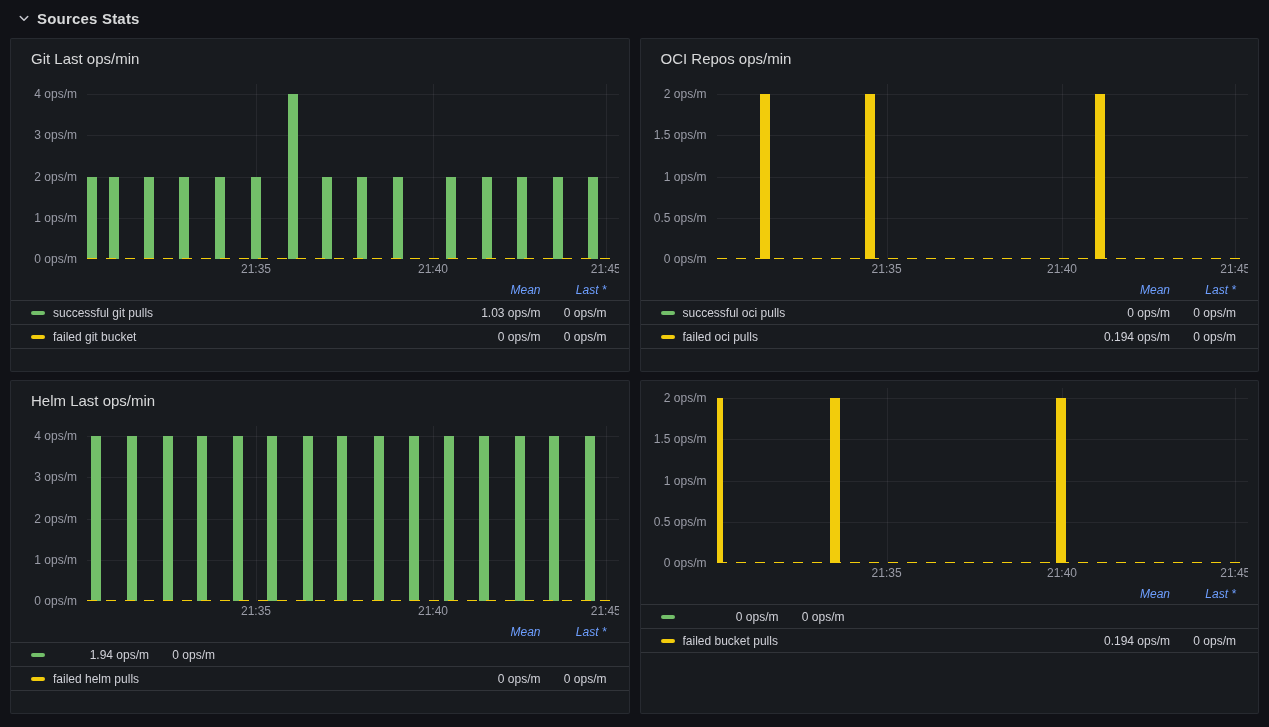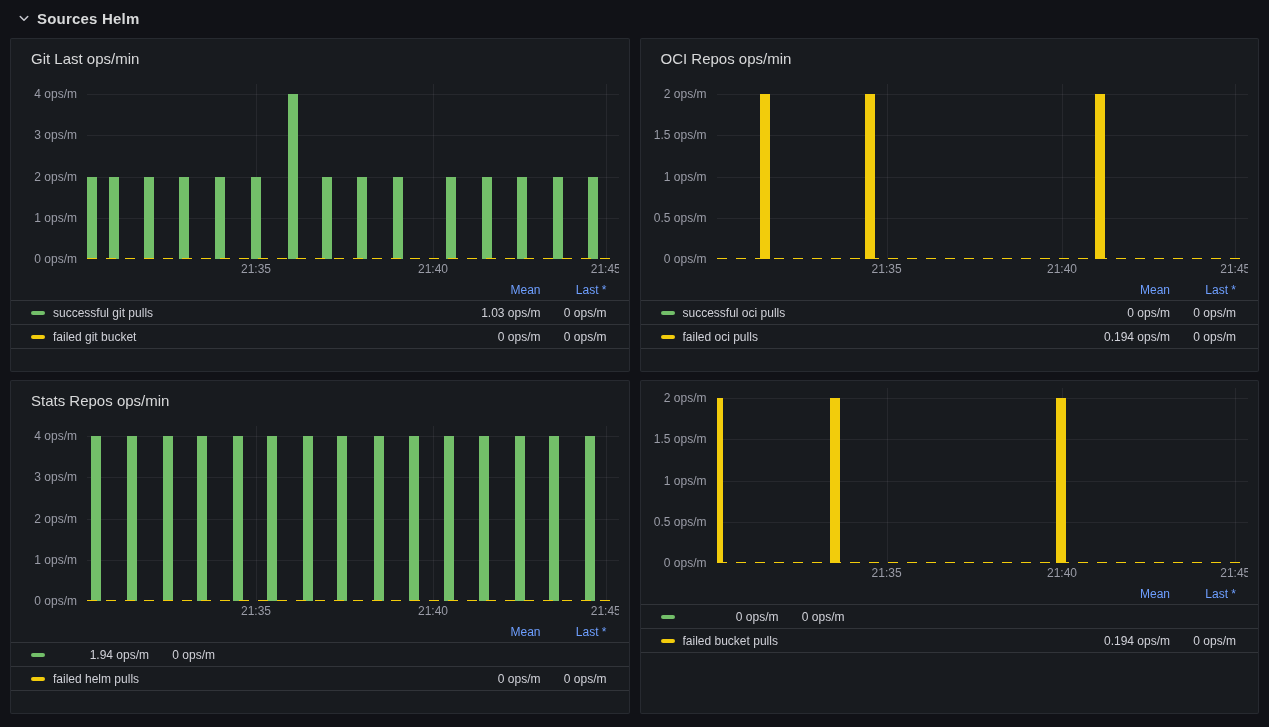--- a/index.html
+++ b/index.html
@@ -60,42 +60,42 @@
   .x-tick{
     position:absolute; top:3px; transform:translateX(-50%);
     font-size:12px; color:var(--text-dim); white-space:nowrap;
   }
   .legend{margin:2px -10px 0; font-size:12px;}
   .legend-header{
     display:flex; justify-content:flex-end; align-items:center;
     height:21px; padding:0 22px 0 20px;
     border-bottom:1px solid var(--separator);
   }
-  .legend-header .col{color:var(--link); text-align:right; cursor:pointer;}
+  .legend-header .col{color:var(--link); text-align:right; cursor:pointer;font-style:italic;}
   .col-mean{width:96px;}
   .col-last{width:66px;}
   .legend-row{
     display:flex; align-items:center; height:24px;
     padding:0 22px 0 20px; border-bottom:1px solid var(--separator);
   }
   .swatch{width:14px; height:4px; border-radius:2px; margin-right:8px; flex:none;}
   .series-name{flex:1; color:var(--text); cursor:pointer; white-space:nowrap; overflow:hidden;}
   .val{width:96px; text-align:right; color:var(--text); white-space:nowrap;}
   .val.last{width:66px;}
 </style>
 </head>
 <body>
 
 <div class="row-header">
   <span class="chev">
     <svg width="12" height="12" viewBox="0 0 16 16" fill="none" stroke="currentColor" stroke-width="2" stroke-linecap="round" stroke-linejoin="round">
         <polyline points="3,6 8,11 13,6"></polyline>
       </svg>
   </span>
-  <span class="row-title">Sources Helm</span>
+  <span class="row-title">Sources Stats</span>
 </div>
 
 <div class="grid">
   <section class="panel">
     <h2 class="panel-title">Git Last ops/min</h2>
     <div class="chart">
       <div class="y-axis">
           <span class="y-tick" style="top: 0%;">4 ops/m</span>
           <span class="y-tick" style="top: 25%;">3 ops/m</span>
           <span class="y-tick" style="top: 50%;">2 ops/m</span>
@@ -204,21 +204,21 @@
             <span class="swatch" style="background: rgb(242, 204, 12);"></span>
             <span class="series-name">failed oci pulls</span>
             <span class="val mean">0.194 ops/m</span>
             <span class="val last">0 ops/m</span>
           </div>
         </div>
     </div>
   </section>
 
   <section class="panel">
-    <h2 class="panel-title">Stats Repos ops/min</h2>
+    <h2 class="panel-title">Helm Last ops/min</h2>
     <div class="chart">
       <div class="y-axis">
           <span class="y-tick" style="top: 0%;">4 ops/m</span>
           <span class="y-tick" style="top: 25%;">3 ops/m</span>
           <span class="y-tick" style="top: 50%;">2 ops/m</span>
           <span class="y-tick" style="top: 75%;">1 ops/m</span>
           <span class="y-tick" style="top: 100%;">0 ops/m</span>
         </div>
       <div class="plot">
           <div class="vgrid" style="left: 97.6%;"></div>

